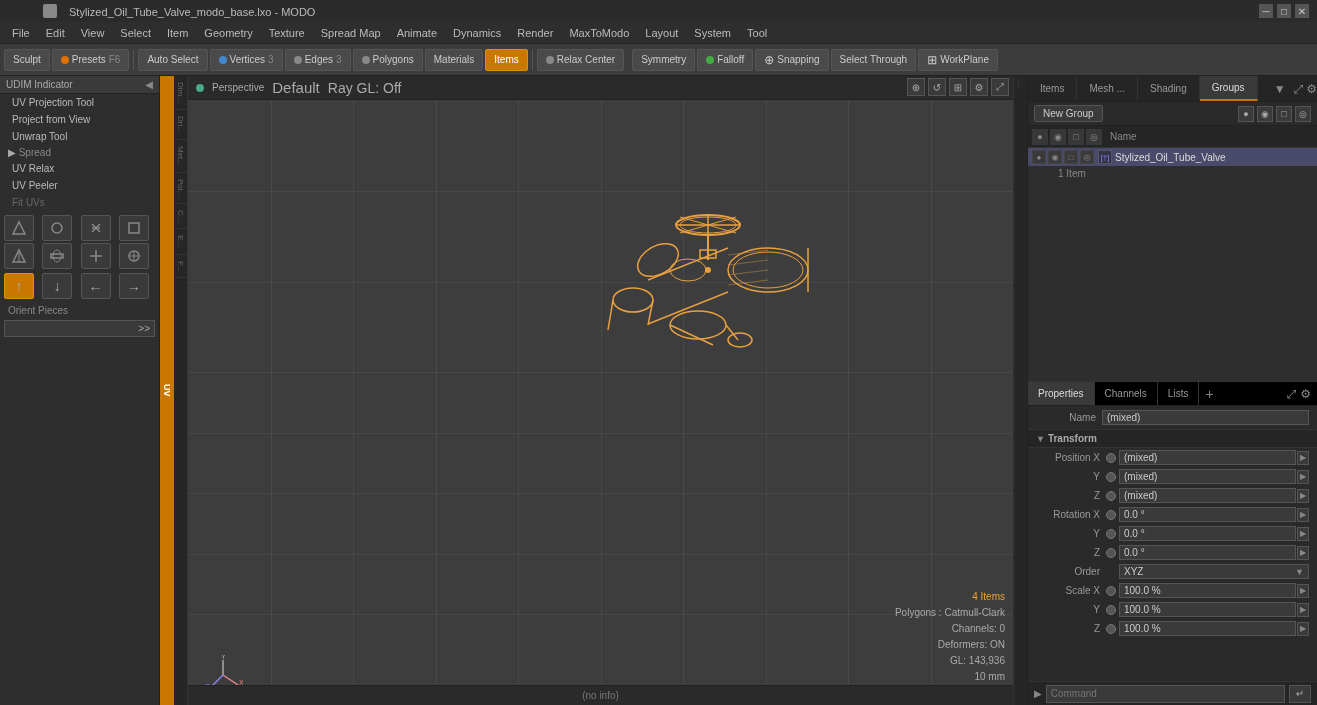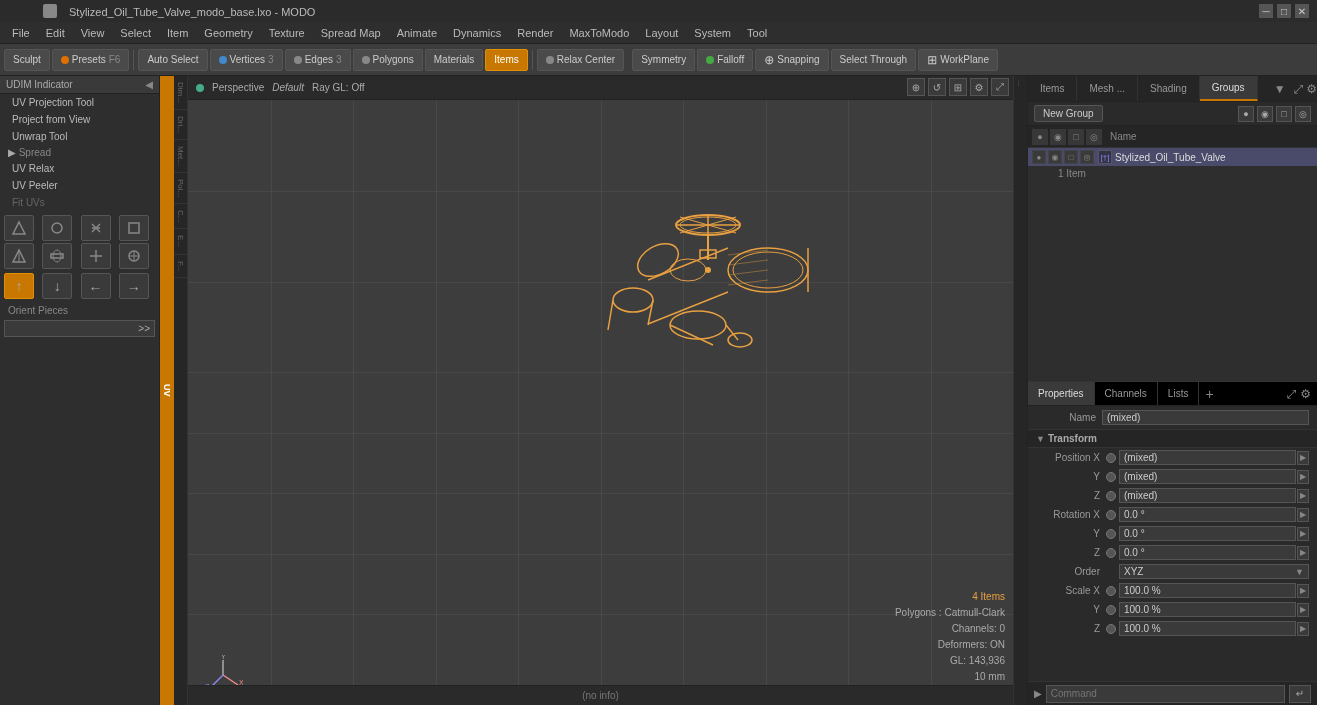--- a/index.html
+++ b/index.html
@@ -48,22 +48,22 @@
     
     
     #uv-strip { width: 14px; background: #c87800; display: flex; align-items: center; justify-content: center; writing-mode: vertical-rl; font-size: 9px; color: #fff; font-weight: bold; }
 
     
     #viewport-area { display: flex; flex: 1; }
     #viewport { flex: 1; background: #3d3d3d; position: relative; overflow: hidden; }
     #viewport-header { background: #2a2a2a; height: 24px; display: flex; align-items: center; padding: 0 8px; gap: 8px; border-bottom: 1px solid #222; }
     #viewport-dot { width: 8px; height: 8px; border-radius: 50%; background: #4a8; }
     #viewport-perspective { color: #aaa; font-size: 10px; }
-    #viewport-default { color: #aaa; font-size: 10px; font-style: italic; }
-    #viewport-raygl { color: #aaa; font-size: 10px; text-align: center; }
+    #viewport-default { color: #aaa; font-size: 15px; }
+    #viewport-raygl { color: #aaa; font-size: 14px; text-align: center; }
     #viewport-toolbar-right { position: absolute; top: 2px; right: 4px; display: flex; gap: 3px; align-items: center; }
     .vp-btn { width: 18px; height: 18px; background: #3a3a3a; border: 1px solid #555; display: flex; align-items: center; justify-content: center; cursor: pointer; font-size: 10px; color: #aaa; }
     
     
     #viewport-canvas { position: absolute; top: 24px; left: 0; right: 0; bottom: 0; }
     
     
     #grid { position: absolute; top: 0; left: 0; right: 0; bottom: 0; }
     .grid-line-h { position: absolute; left: 0; right: 0; height: 1px; background: rgba(100,100,100,0.3); }
     .grid-line-v { position: absolute; top: 0; bottom: 0; width: 1px; background: rgba(100,100,100,0.3); }

